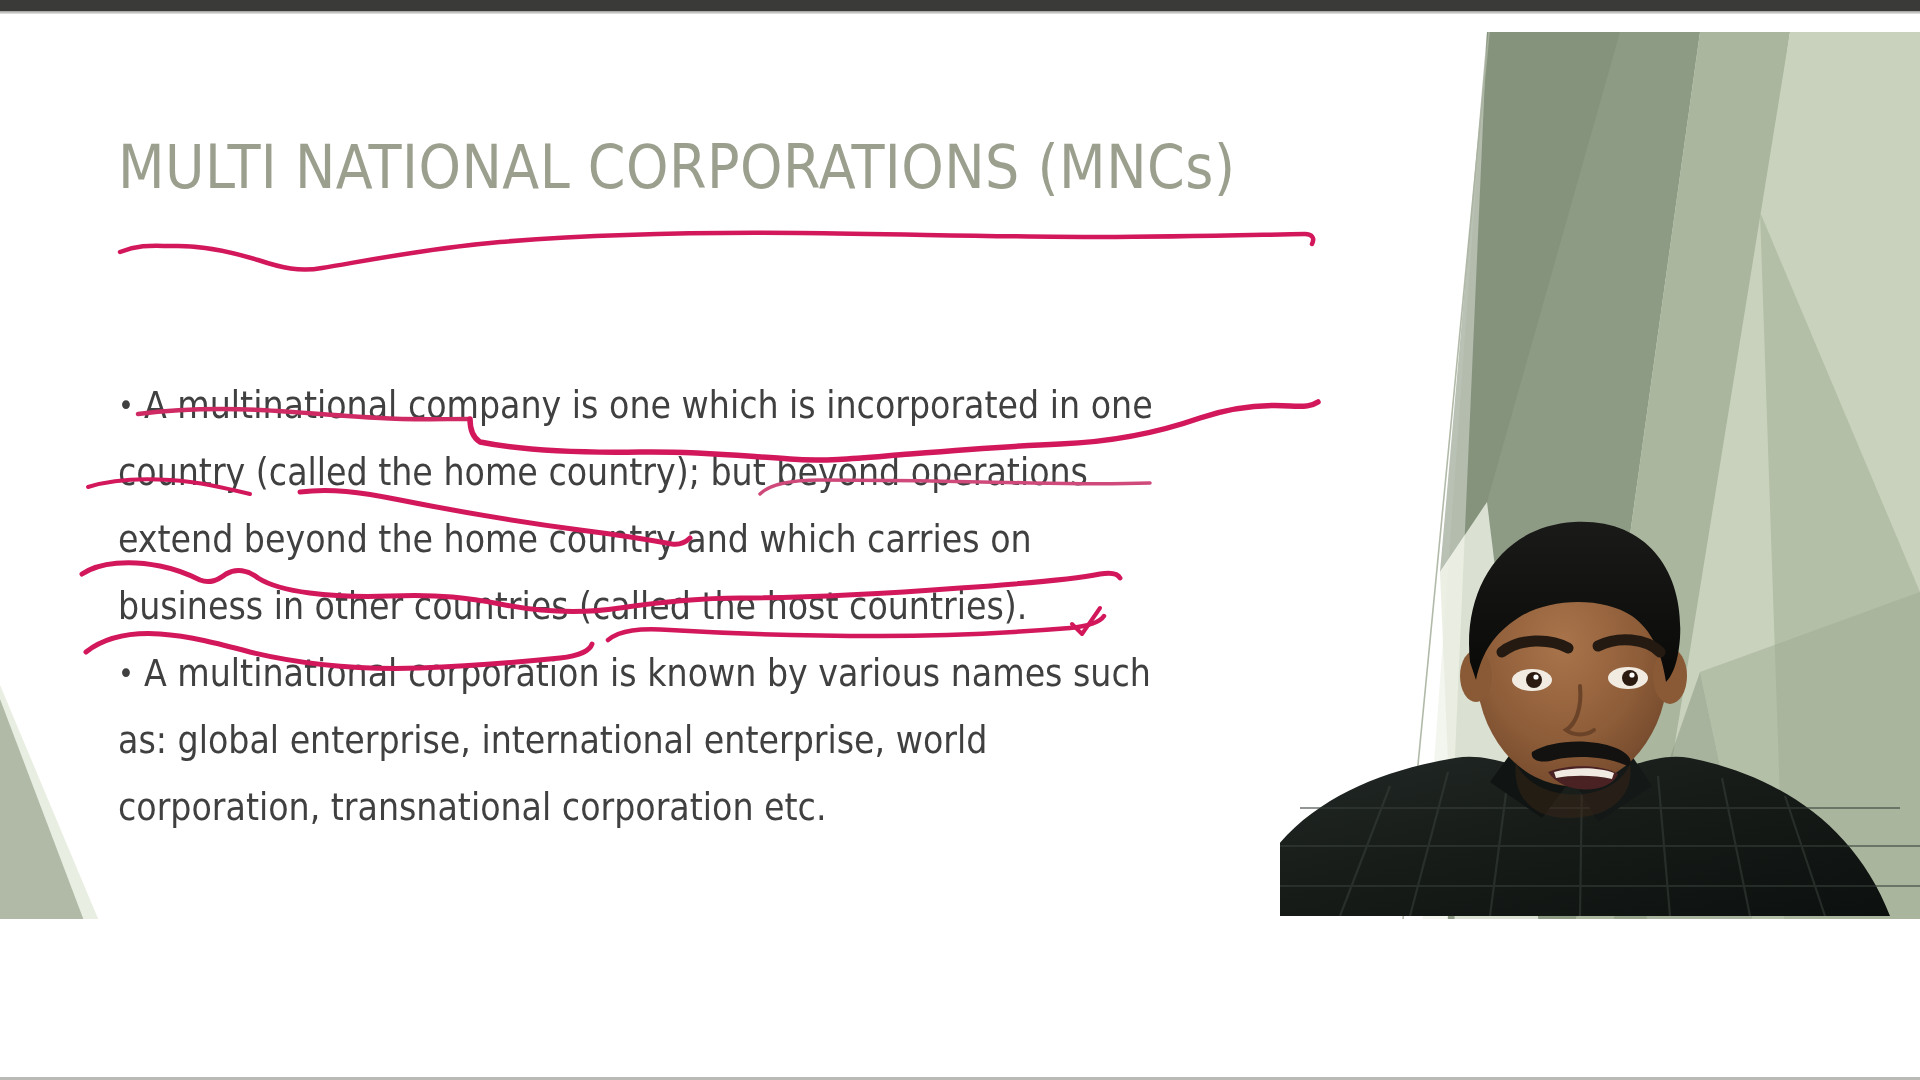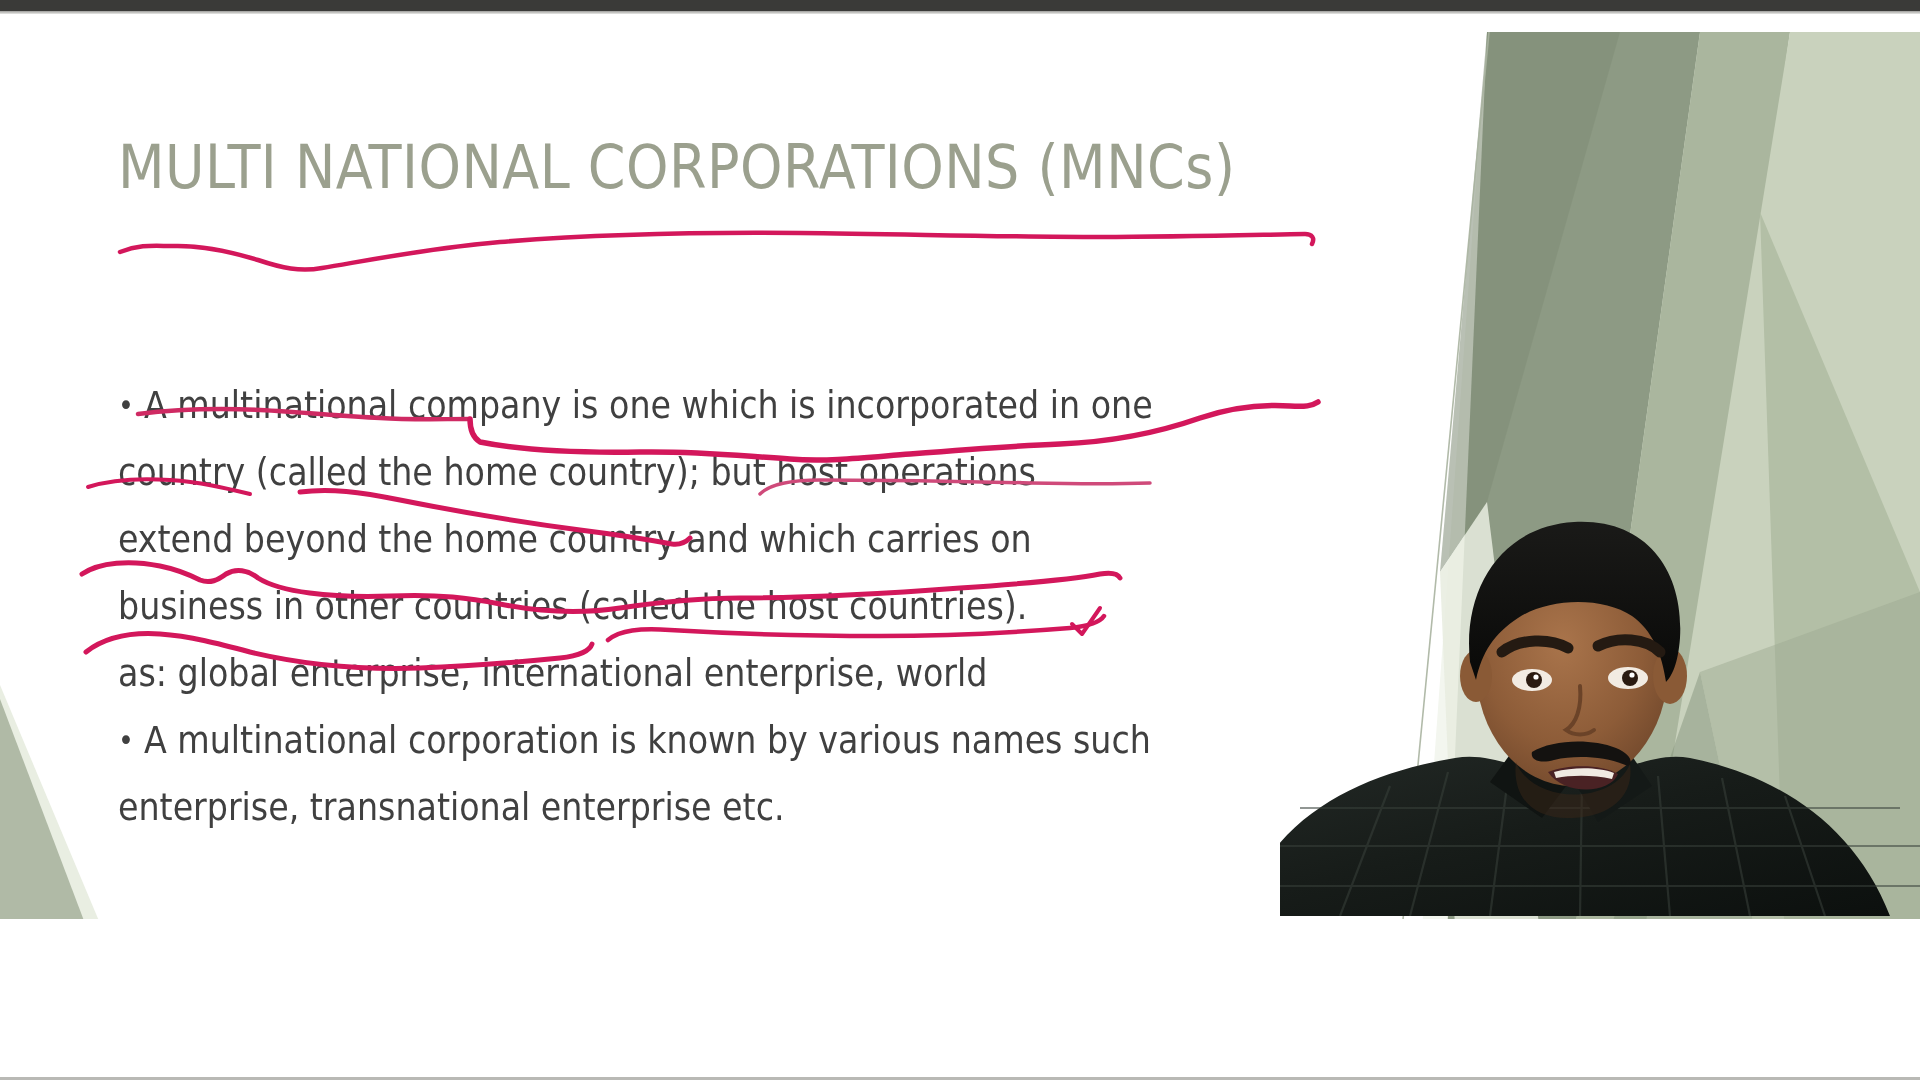--- a/index.html
+++ b/index.html
@@ -138,26 +138,26 @@
       <line x1="1489" y1="0" x2="1386" y2="1063" stroke="#a9b3a0" stroke-width="1.6" opacity="0.9"></line>
 
       <polygon points="0,653 172,1063 0,1063" fill="#e9eee2"></polygon>
       <polygon points="0,667 150,1063 0,1063" fill="#b0baa6"></polygon>
     </svg>
 
     <div class="title">MULTI NATIONAL CORPORATIONS (MNCs)</div>
 
     <div class="body-block">
       <div class="line bullet">A multinational company is one which is incorporated in one</div>
-      <div class="line cont">country (called the home country); but host operations</div>
+      <div class="line cont">country (called the home country); but beyond operations</div>
       <div class="line cont">extend beyond the home country and which carries on</div>
       <div class="line cont">business in other countries (called the host countries).</div>
+      <div class="line bullet">A multinational corporation is known by various names such</div>
       <div class="line cont">as: global enterprise, international enterprise, world</div>
-      <div class="line bullet">A multinational corporation is known by various names such</div>
-      <div class="line cont">enterprise, transnational enterprise etc.</div>
+      <div class="line cont">corporation, transnational corporation etc.</div>
     </div>
 
     <svg class="ink" viewBox="0 0 1920 1063" preserveAspectRatio="none">
       <g fill="none" stroke="#d3175b" stroke-linecap="round" stroke-linejoin="round">
 
         <path stroke-width="4.5" d="M120,220 C140,212 155,214 172,214 C200,213 232,220 258,228
                  C282,236 300,240 322,236 C370,228 430,216 500,210
                  C600,202 700,200 800,201 C900,202 1010,205 1100,205
                  C1180,205 1250,203 1305,202 C1312,202 1315,206 1312,212"></path>
 

